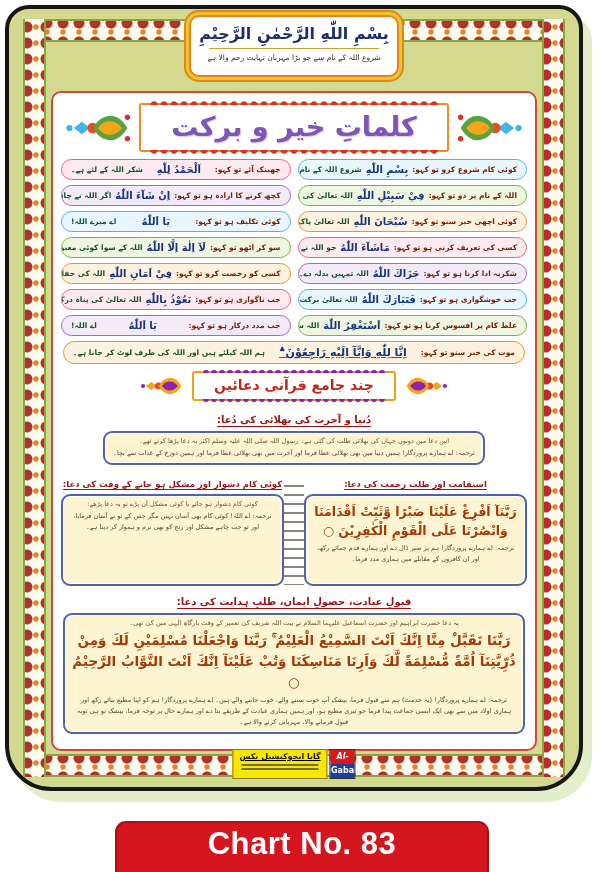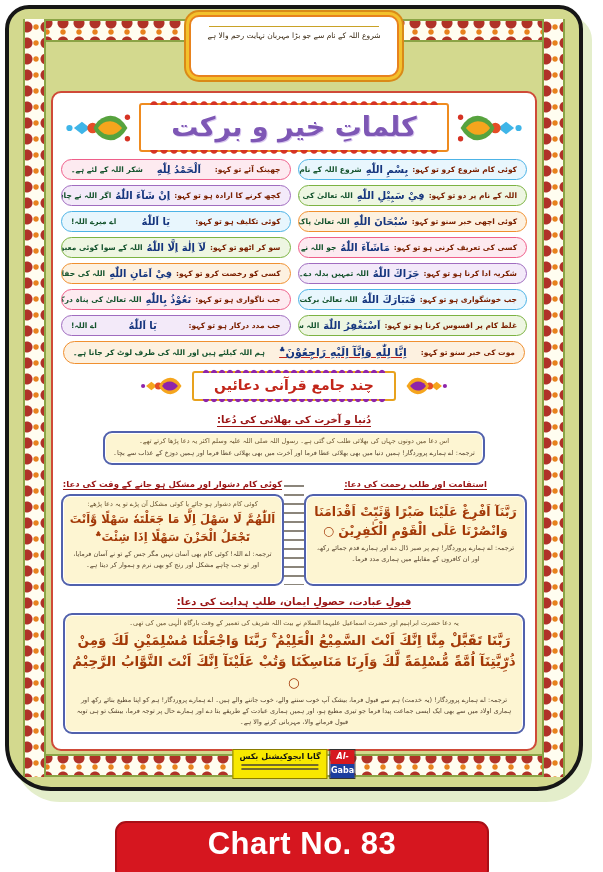--- a/index.html
+++ b/index.html
@@ -148,21 +148,21 @@
   .dua-big { margin:0 2px; }
   .dua-big .arabic { font-size:13.5px; }
 
   
   .publisher {
     position:absolute; left:50%; bottom:8px; transform:translateX(-50%);
     display:flex; align-items:stretch; gap:2px; z-index:6;
   }
   .pub-text {
     background:#f8e800; border:1px solid #8a7b00; padding:2px 6px;
-    text-align:center; direction:rtl;
+    text-align:center; direction:rtl;text-decoration:underline;
   }
   .pub-name { color:#111; font-size:8px; font-weight:bold; line-height:1.3; }
   .pub-line { height:2.5px; background:#4a4435; margin:1.5px 2px; opacity:.75; }
   .pub-logo { width:26px; display:flex; flex-direction:column; border:1px solid #333; }
   .logo-top { flex:1; background:#d6181f; color:#fff; font-size:8px; font-style:italic; font-weight:bold; text-align:center; line-height:14px; }
   .logo-bottom { flex:1; background:#1c3e9e; color:#fff; font-size:8px; font-weight:bold; text-align:center; line-height:14px; }
 
   
   .chart-banner {
     position:absolute; left:115px; top:821px; width:374px; height:60px;
@@ -177,20 +177,21 @@
 
 <div class="stage">
   <div class="poster">
 
     <div class="frame f-h f-top"></div>
     <div class="frame f-h f-bottom"></div>
     <div class="frame f-v f-left"></div>
     <div class="frame f-v f-right"></div>
 
     <div class="bismillah">
+      <div class="bis-ar">بِسْمِ اللّٰهِ الرَّحْمٰنِ الرَّحِيْمِ</div>
       <div class="bis-sep"></div>
       <div class="bis-ur">شروع اللہ کے نام سے جو بڑا مہربان نہایت رحم والا ہے</div>
     </div>
 
     <div class="panel">
 
       <div class="title-row">
         <svg class="flourish" viewBox="0 0 74 44">
           <circle cx="5" cy="22" r="3.5" fill="#3fb5e8"></circle>
           <path d="M10 22 l9 -7 l9 7 l-9 7 z" fill="#3fb5e8"></path>
@@ -338,21 +339,20 @@
             <div class="trans">ترجمہ: اے ہمارے پروردگار! ہم پر صبر ڈال دے اور ہمارے قدم جمائے رکھ، اور ان کافروں کے مقابلے میں ہماری مدد فرما۔</div>
           </div>
         </div>
         <div class="dash-divider"></div>
         <div>
           <div class="col-heading">
             <span>کوئی کام دشوار اور مشکل ہو جانے کے وقت کی دعا:</span>
           </div>
           <div class="dua-box">
             <div class="intro">کوئی کام دشوار ہو جائے یا کوئی مشکل آن پڑے تو یہ دعا پڑھے:</div>
-            <div class="arabic" style="font-size:11.5px;">اَللّٰهُمَّ لَا سَهْلَ اِلَّا مَا جَعَلْتَهٗ سَهْلًا وَّاَنْتَ تَجْعَلُ الْحَزْنَ سَهْلًا اِذَا شِئْتَ؞</div>
             <div class="trans">ترجمہ: اے اللہ! کوئی کام بھی آسان نہیں مگر جس کے تو نے آسان فرمایا، اور تو جب چاہے مشکل اور رنج کو بھی نرم و ہموار کر دیتا ہے۔</div>
           </div>
         </div>
       </div>
 
       <div class="sec-heading">
         <span>قبولِ عبادت، حصولِ ایمان، طلبِ ہدایت کی دعا:</span>
       </div>
       <div class="dua-box dua-big">
         <div class="intro">یہ دعا حضرت ابراہیم اور حضرت اسماعیل علیہما السلام نے بیت اللہ شریف کی تعمیر کے وقت بارگاہِ الٰہی میں کی تھی۔</div>

